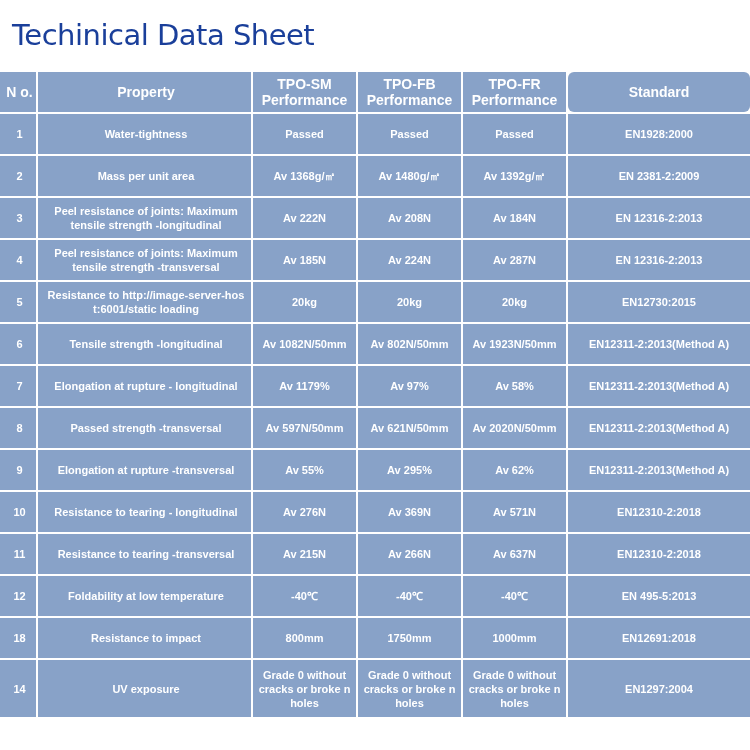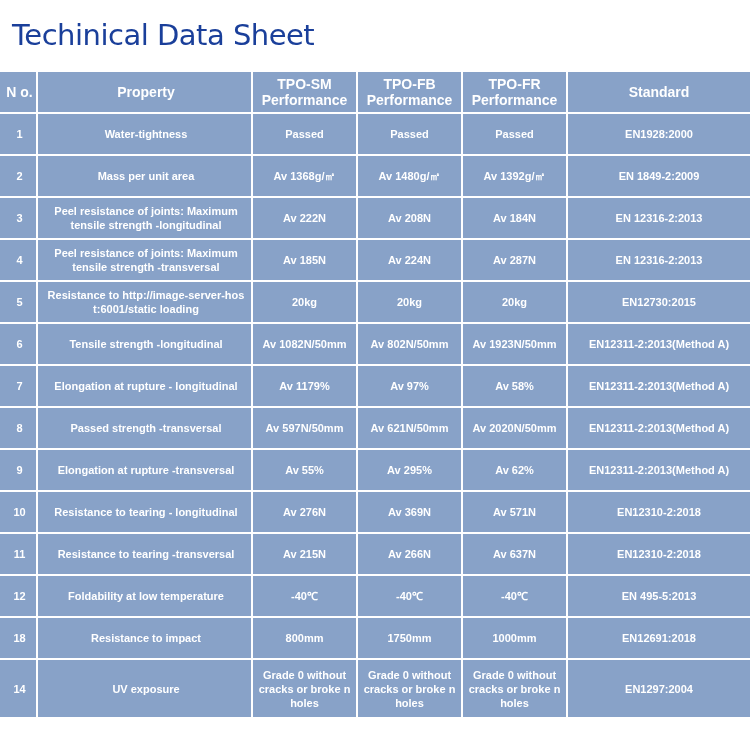--- a/index.html
+++ b/index.html
@@ -28,21 +28,21 @@
     line-height: 14px;
     overflow: hidden;
   }
   table.sheet th { font-size: 14px; line-height: 16px; height: 40px; font-weight: bold; }
   table.sheet td { height: 40px; }
   .c-no { width: 27px; text-align: left; padding-left: 6px !important; }
   .c-prop { width: 204px; text-align: right; padding-left: 6px !important; margin-top: 28px; }
   .c-sm { width: 97px; }
   .c-fb { width: 97px; }
   .c-fr { width: 97px; }
-  .c-std { width: 176px; }
+  .c-std { width: 176px; border-radius: 6px; }
   th.c-no { font-size: 13px; line-height: 16px; }
   tr.tall td { height: 57px; }
   .temp { font-family: "Liberation Serif", serif; font-weight: normal; font-size: 12px; }
   .grade { font-family: "Liberation Sans", sans-serif; font-weight: bold; font-size: 11.5px; }
 </style>
 </head>
 <body>
 
 <div class="title">Techinical Data Sheet</div>
 
@@ -65,21 +65,21 @@
       <td>Passed</td>
       <td>Passed</td>
       <td>EN1928:2000</td>
     </tr>
     <tr>
       <td class="c-no">2</td>
       <td class="c-prop">Mass per unit area</td>
       <td>Av 1368g/㎡</td>
       <td>Av 1480g/㎡</td>
       <td>Av 1392g/㎡</td>
-      <td>EN 1849-2:2009</td>
+      <td>EN 2381-2:2009</td>
     </tr>
     <tr>
       <td class="c-no">3</td>
       <td class="c-prop">Peel resistance of joints: Maximum tensile strength -longitudinal</td>
       <td>Av 222N</td>
       <td>Av 208N</td>
       <td>Av 184N</td>
       <td>EN 12316-2:2013</td>
     </tr>
     <tr>

